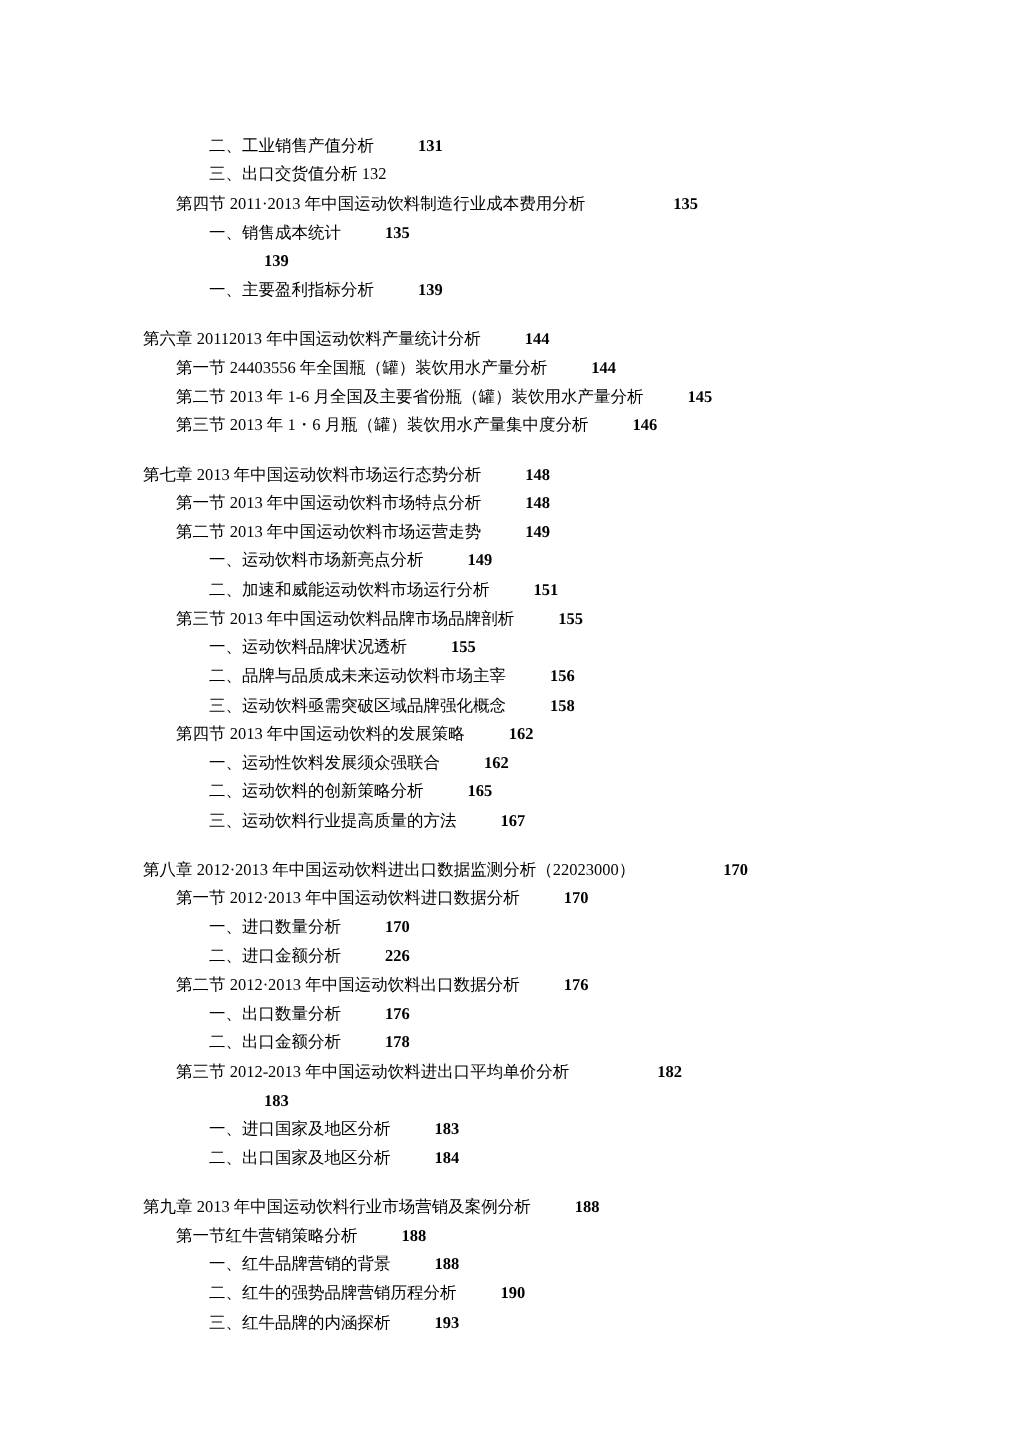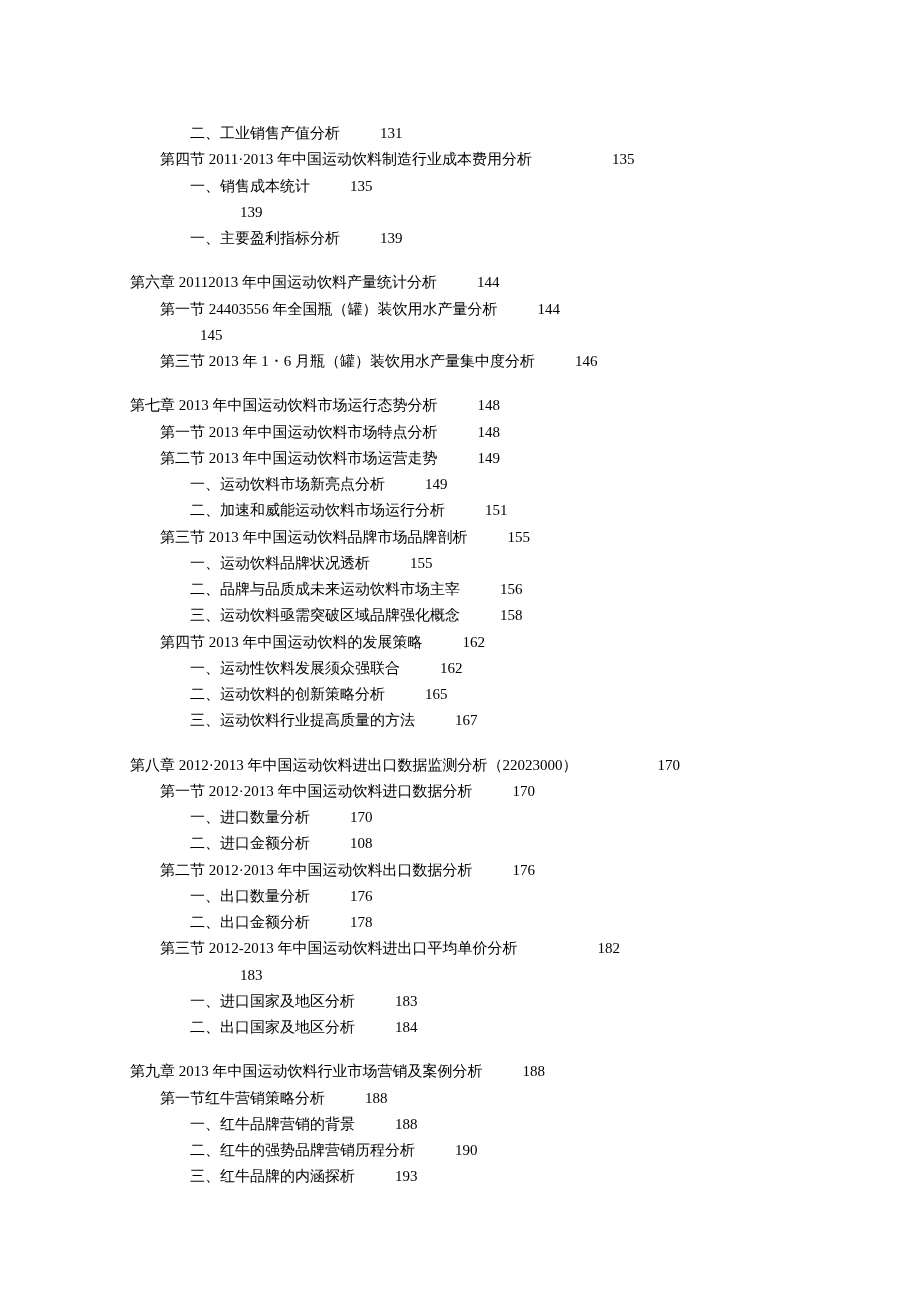--- a/index.html
+++ b/index.html
@@ -31,31 +31,35 @@
     .gap {
       display: inline-block;
       width: 40px;
     }
     .gap-wide {
       display: inline-block;
       width: 80px;
     }
     .page {
       display: inline;
+      font-weight: bold;
     }
   </style>
 </head>
 <body>
 
 <div id="toc">
     <div class="toc-line indent-2">
       <span class="title">二、工业销售产值分析</span>
       <span class="gap"></span>
       <span class="page">131</span>
     </div>
+    <div class="toc-line indent-2">
+      <span class="title">三、出口交货值分析 132</span>
+    </div>
     <div class="toc-line indent-1">
       <span class="title">第四节 2011·2013 年中国运动饮料制造行业成本费用分析</span>
       <span class="gap-wide"></span>
       <span class="page">135</span>
     </div>
     <div class="toc-line indent-2">
       <span class="title">一、销售成本统计</span>
       <span class="gap"></span>
       <span class="page">135</span>
     </div>
@@ -72,20 +76,21 @@
       <span class="title">第六章 20112013 年中国运动饮料产量统计分析</span>
       <span class="gap"></span>
       <span class="page">144</span>
     </div>
     <div class="toc-line indent-1">
       <span class="title">第一节 24403556 年全国瓶（罐）装饮用水产量分析</span>
       <span class="gap"></span>
       <span class="page">144</span>
     </div>
     <div class="toc-line indent-1">
+      <span class="title">第二节 2013 年 1-6 月全国及主要省份瓶（罐）装饮用水产量分析</span>
       <span class="gap"></span>
       <span class="page">145</span>
     </div>
     <div class="toc-line indent-1">
       <span class="title">第三节 2013 年 1・6 月瓶（罐）装饮用水产量集中度分析</span>
       <span class="gap"></span>
       <span class="page">146</span>
     </div>
     <div class="toc-line indent-0">
       <span class="title">第七章 2013 年中国运动饮料市场运行态势分析</span>
@@ -163,21 +168,21 @@
       <span class="page">170</span>
     </div>
     <div class="toc-line indent-2">
       <span class="title">一、进口数量分析</span>
       <span class="gap"></span>
       <span class="page">170</span>
     </div>
     <div class="toc-line indent-2">
       <span class="title">二、进口金额分析</span>
       <span class="gap"></span>
-      <span class="page">108</span>
+      <span class="page">226</span>
     </div>
     <div class="toc-line indent-1">
       <span class="title">第二节 2012·2013 年中国运动饮料出口数据分析</span>
       <span class="gap"></span>
       <span class="page">176</span>
     </div>
     <div class="toc-line indent-2">
       <span class="title">一、出口数量分析</span>
       <span class="gap"></span>
       <span class="page">176</span>

